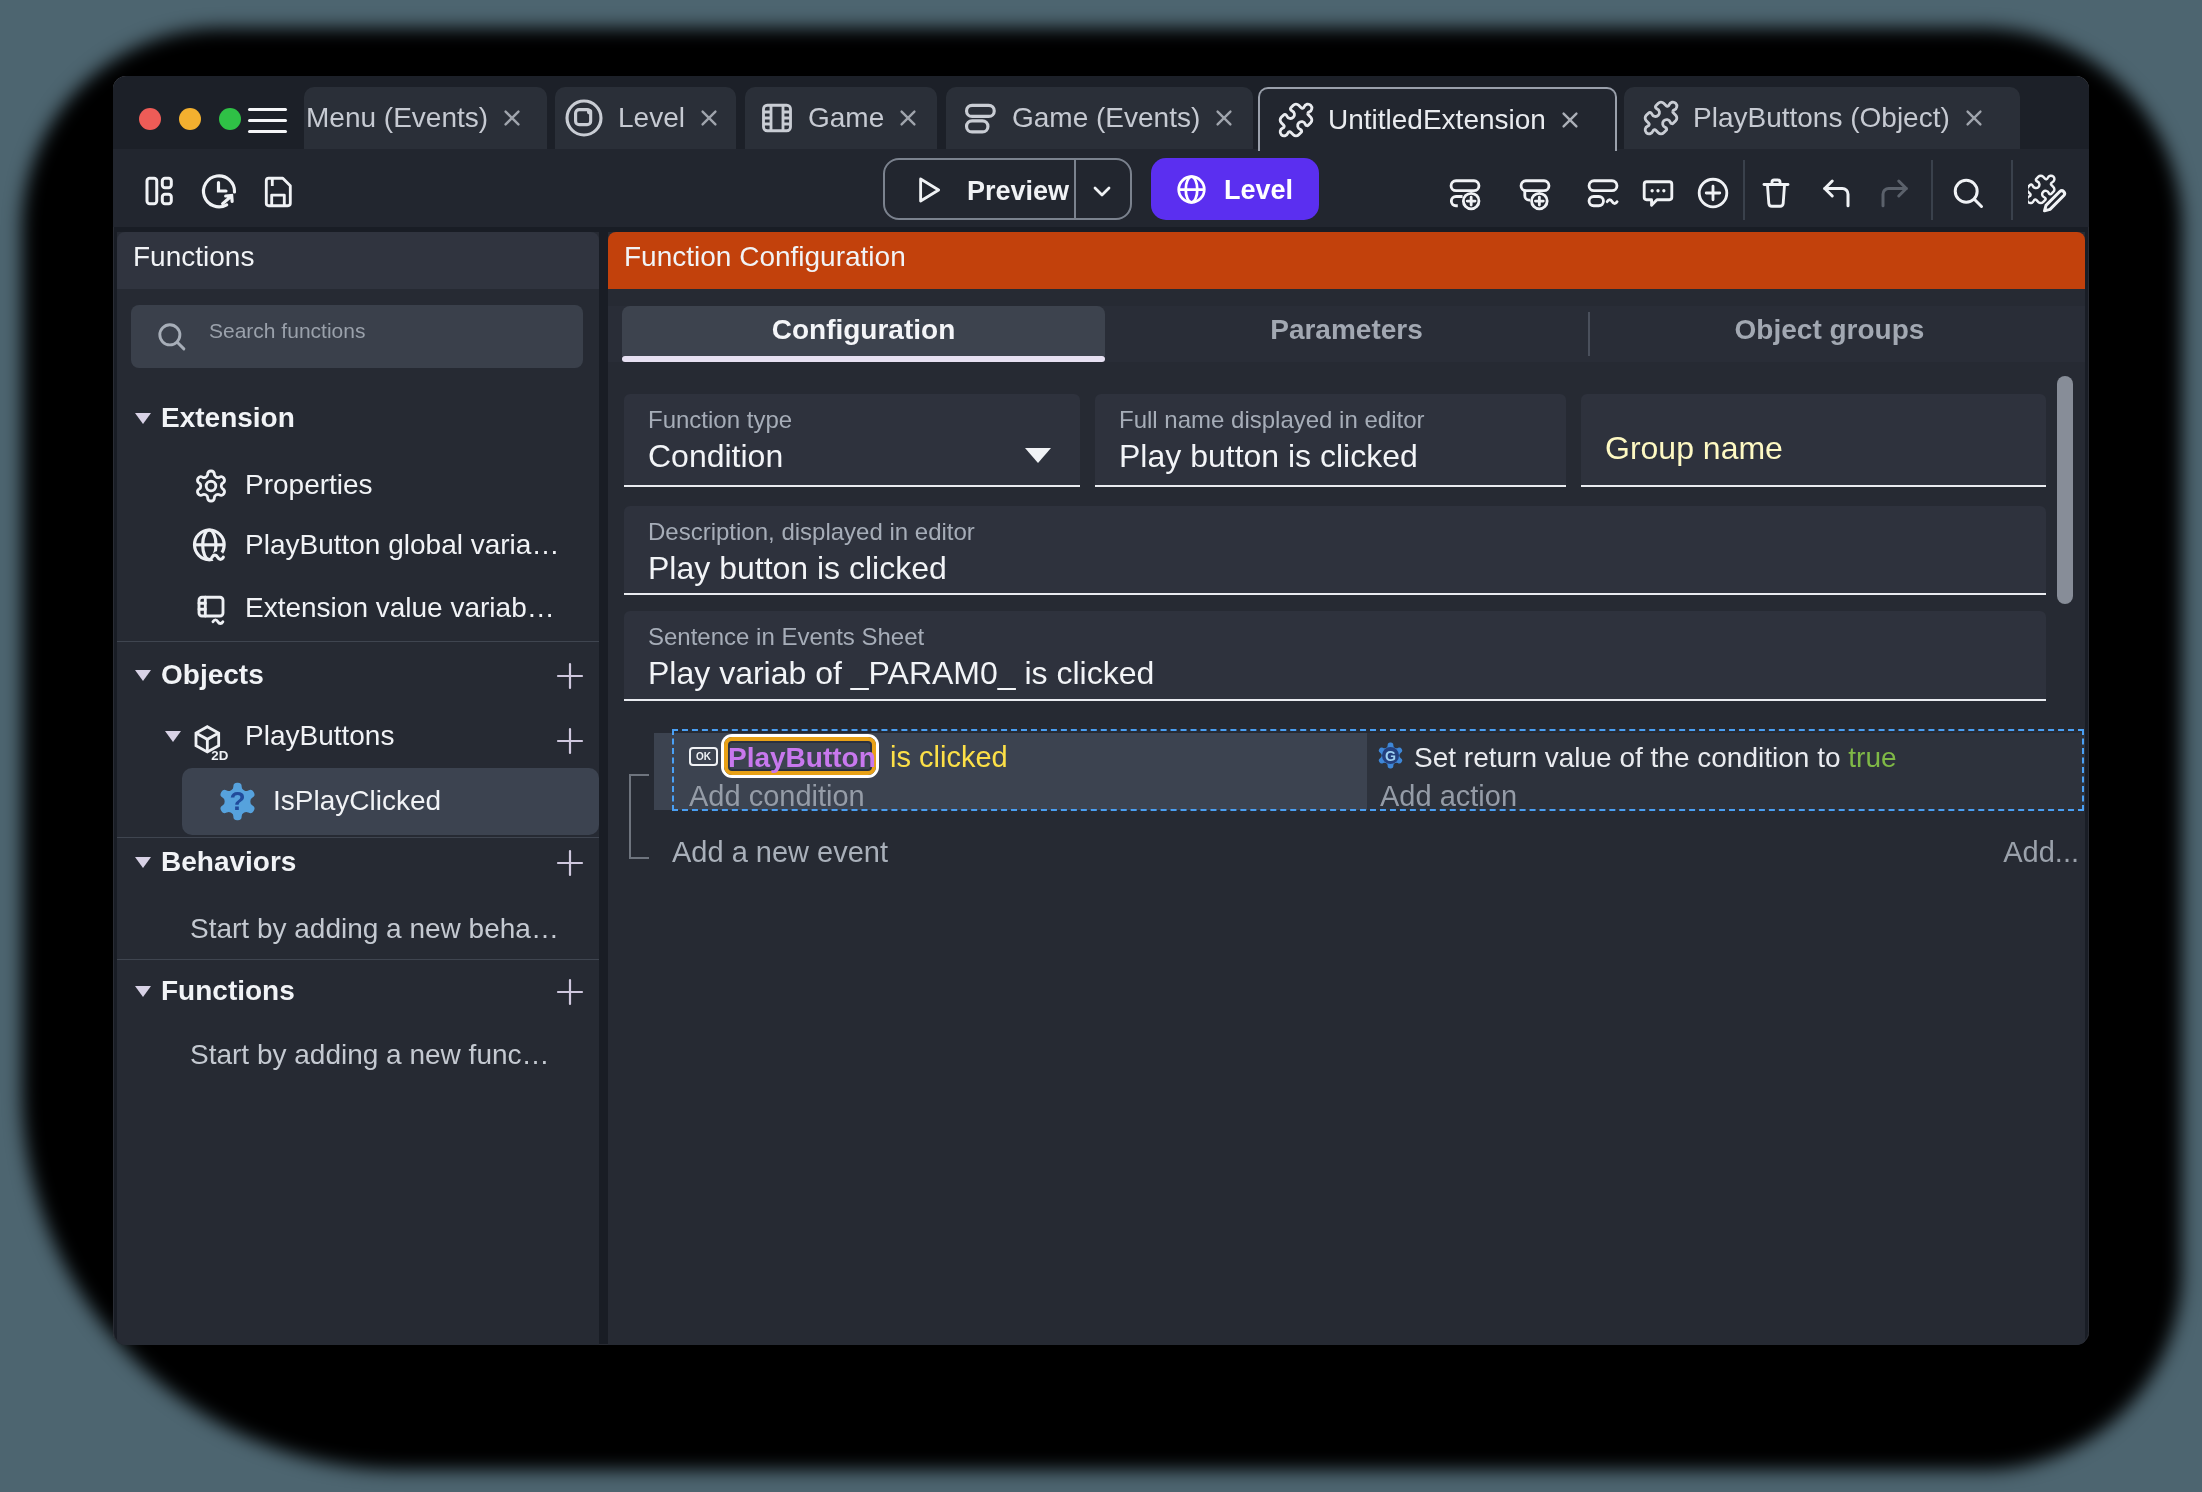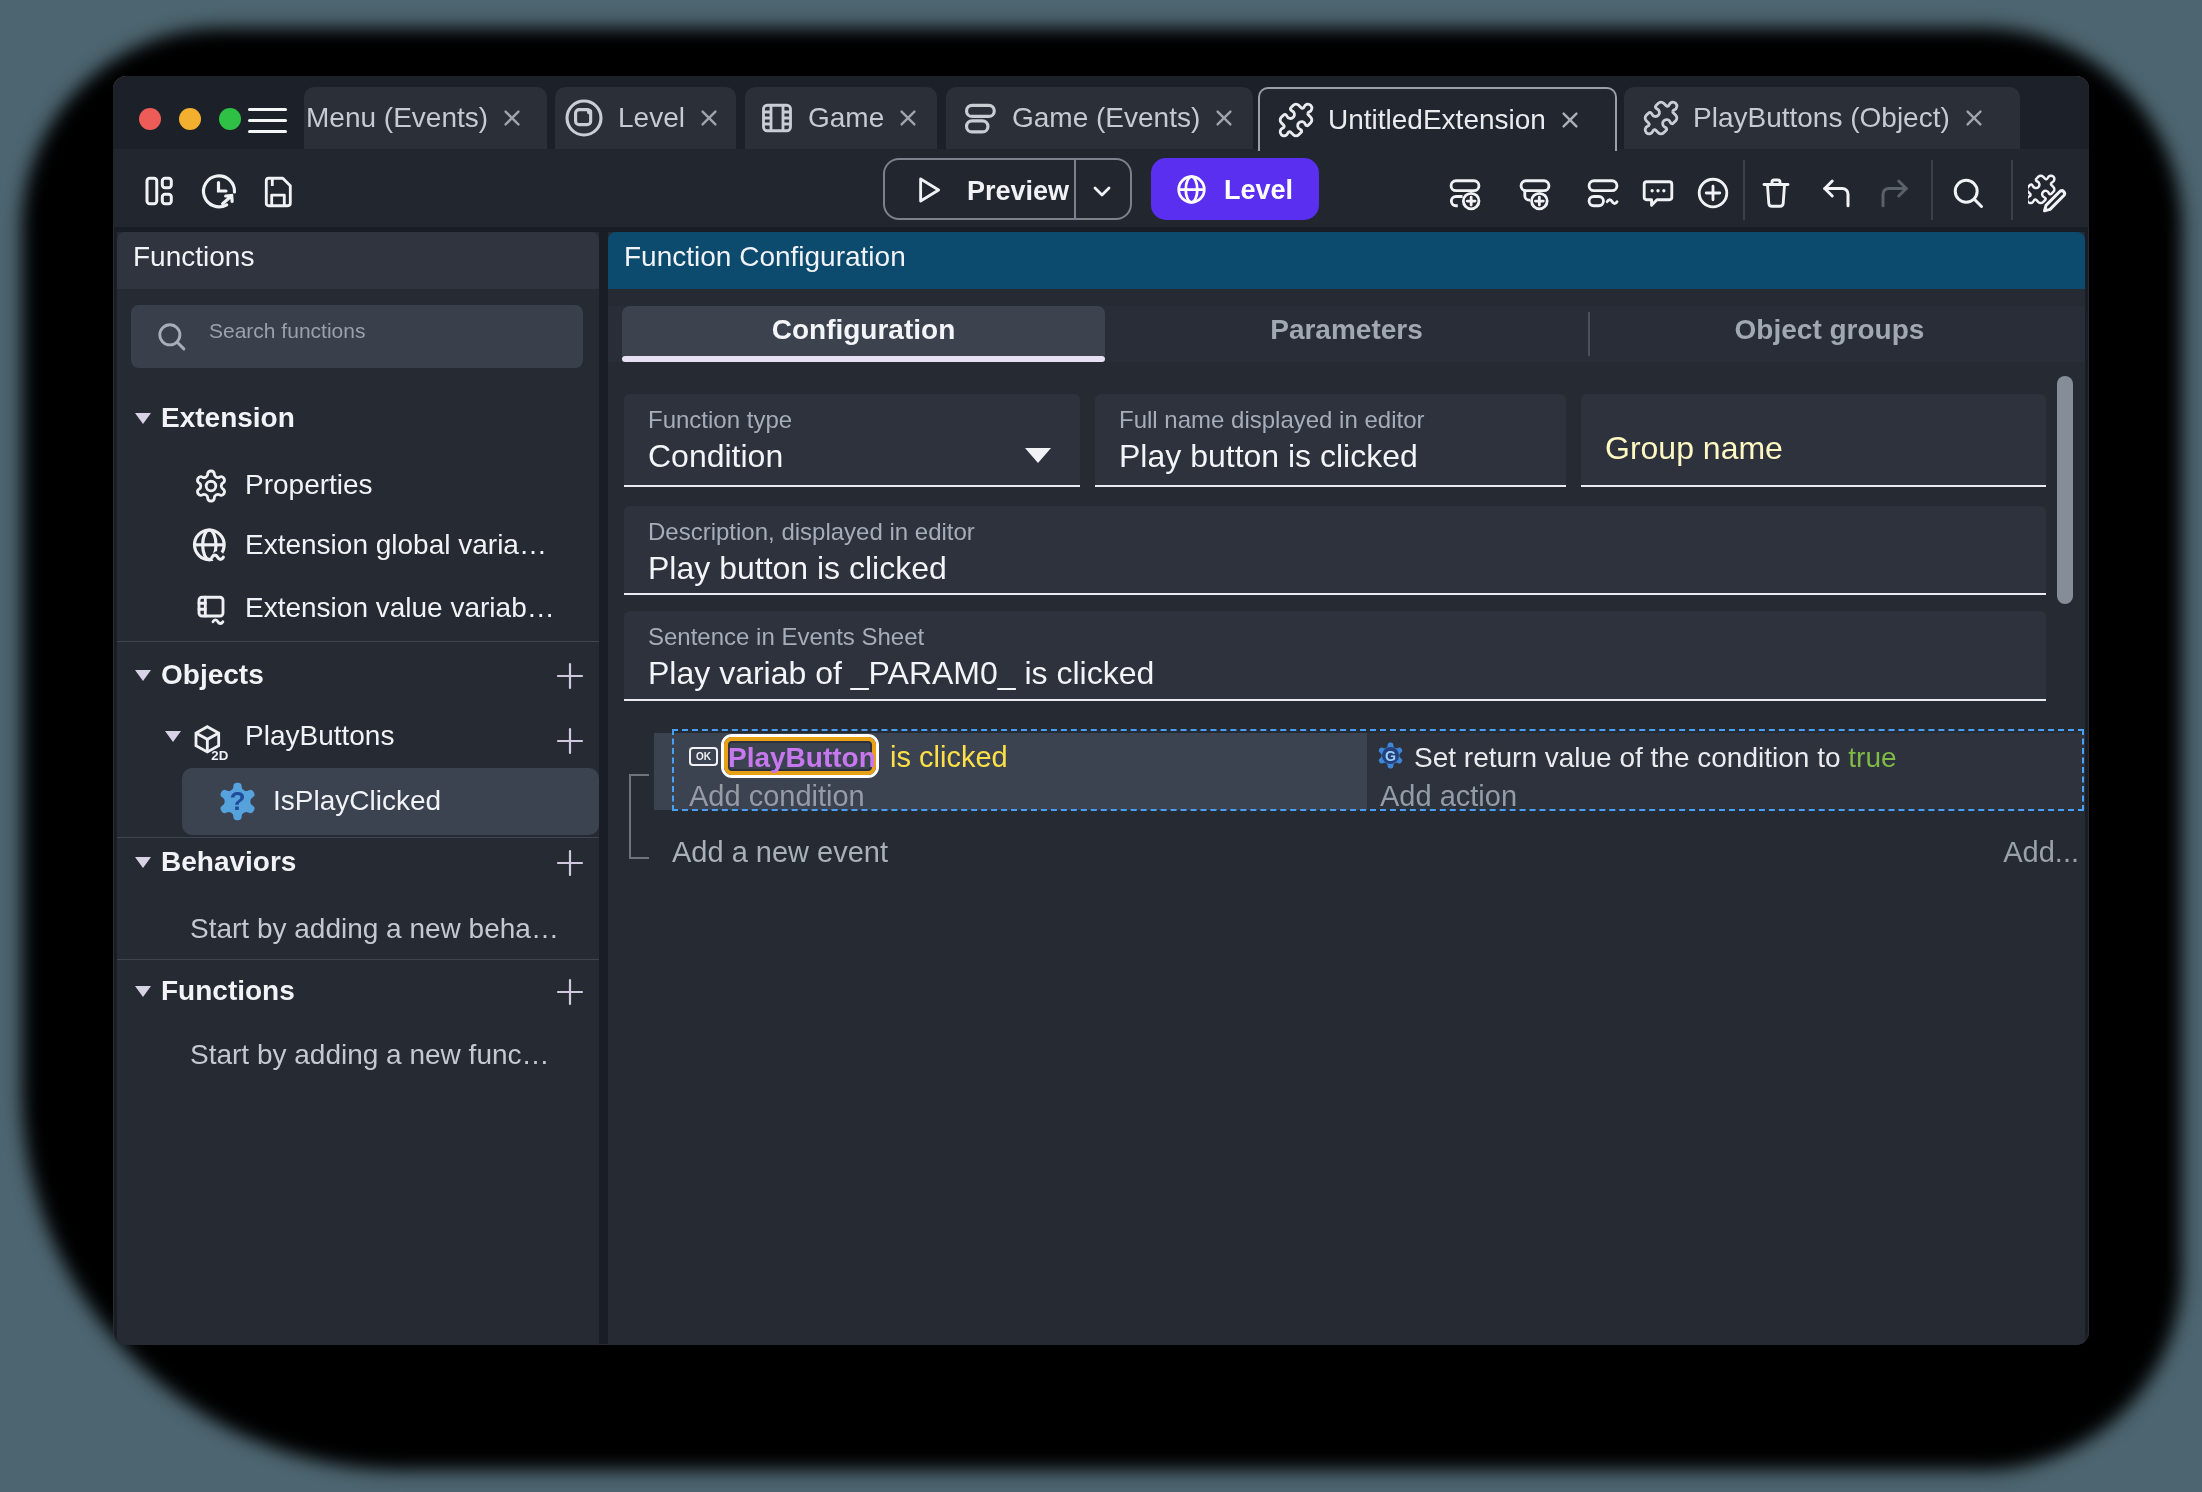--- a/index.html
+++ b/index.html
@@ -232,21 +232,21 @@
         <circle cx="12" cy="12" r="3.2"></circle>
       </svg>
     <div class="row" style="left:128px;top:237px">Properties</div>
     <svg class="a" style="left:73px;top:294px" width="40" height="40" viewBox="0 0 24 24" fill="none" stroke="#eef0f4" stroke-width="1.9">
         <circle cx="11.6" cy="11.3" r="8.9"></circle>
         <ellipse cx="11.6" cy="11.3" rx="4" ry="8.9"></ellipse>
         <path d="M2.7 11.3h17.8"></path>
         <circle cx="16.8" cy="18.6" r="3.6" fill="#262a33" stroke="none"></circle>
         <path d="M13.2 18.7c.9-1.7 2.5-1.7 3.4 0s2.5 1.7 3.4 0" stroke-linecap="round"></path>
       </svg>
-    <div class="row" style="left:128px;top:297px">Extension global varia…</div>
+    <div class="row" style="left:128px;top:297px">PlayButton global varia…</div>
     <svg class="a" style="left:76px;top:360px" width="36" height="36" viewBox="0 0 24 24" fill="none" stroke="#eef0f4" stroke-width="1.9" stroke-linecap="round">
         <rect x="4" y="3.5" width="16" height="12.5" rx="2"></rect>
         <path d="M8.2 3.5v12.5"></path>
         <path d="M4 7.5h4.2M4 11.5h4.2"></path>
         <path d="M13.3 19.8c.9-1.6 2.4-1.6 3.3 0s2.4 1.6 3.3 0"></path>
       </svg>
     <div class="row" style="left:128px;top:360px">Extension value variab…</div>
     <div class="divh" style="top:409px"></div>
     <div class="a tri" style="left:18px;top:438px"></div>
     <div class="row bold" style="left:44px;top:427px">Objects</div>
@@ -281,21 +281,21 @@
     <div class="divh" style="top:727px"></div>
     <div class="a tri" style="left:18px;top:754px"></div>
     <div class="row bold" style="left:44px;top:743px">Functions</div>
     <svg class="plus" style="left:438px;top:745px" viewBox="0 0 30 30" fill="none" stroke="#cfc8de" stroke-width="2.2" stroke-linecap="round">
         <path d="M15 3v24M3 15h24"></path>
       </svg>
     <div class="row" style="left:73px;top:807px;color:#c4c9d1">Start by adding a new func…</div>
   </div>
 
   <div class="card" id="maincard" style="left:495px;width:1477px">
-    <div class="chead" style="background:#0c4a6e">
+    <div class="chead" style="background:#c2410c">
         <span>Function Configuration</span>
       </div>
     <div class="a" style="left:0;top:74px;width:1477px;height:56px;background:#292d37"></div>
     <div class="a" style="left:14px;top:74px;width:483px;height:50px;background:#3d434e;border-radius:8px 8px 0 0"></div>
     <div class="a" style="left:14px;top:124px;width:483px;height:6px;background:#e6e0f2;border-radius:3px"></div>
     <div class="a" style="left:14px;top:82px;width:483px;text-align:center;font-size:28px;font-weight:700;color:#f4f5f8">Configuration</div>
     <div class="a" style="left:497px;top:82px;width:483px;text-align:center;font-size:28px;font-weight:700;color:#a2a8b2">Parameters</div>
     <div class="a" style="left:980px;top:80px;width:2px;height:44px;background:#4a505c"></div>
     <div class="a" style="left:980px;top:82px;width:483px;text-align:center;font-size:28px;font-weight:700;color:#a2a8b2">Object groups</div>
     <div class="ibox" style="left:16px;top:162px;width:456px;height:93px">

